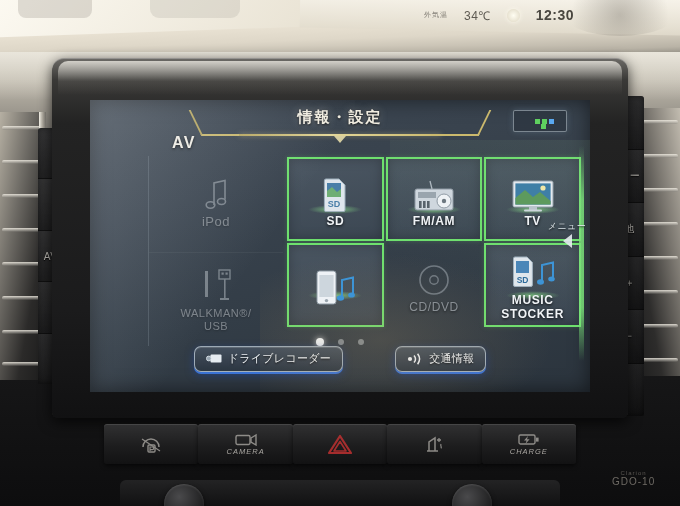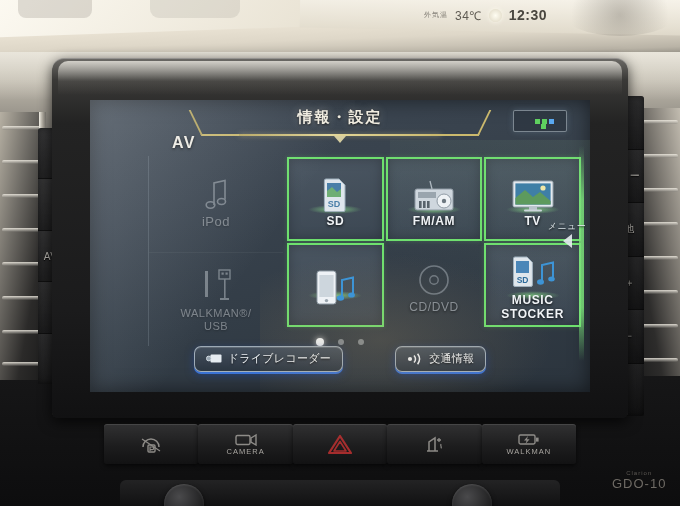--- a/index.html
+++ b/index.html
@@ -30,21 +30,21 @@
     position:absolute; left:560px; top:-16px; width:120px; height:52px;
     border-radius:50%;
     background: radial-gradient(circle at 50% 60%, rgba(150,145,135,.55), rgba(235,230,219,0) 72%);
   }
   .dash-top .car-a { position:absolute; left:18px; top:-12px; width:74px;height:30px;border-radius:8px;
     background:rgba(168,164,155,.35);}
   .dash-top .car-b { position:absolute; left:150px; top:-14px; width:90px;height:32px;border-radius:9px;
     background:rgba(182,178,169,.3);}
   .cluster {
     position:absolute; left:424px; top:4px; width:170px; height:22px;
-    display:flex; align-items:center; gap:7px;
+    display:flex; align-items:center; gap:16px;
     font-size:12px; color:#5e5a52; letter-spacing:.5px;
   }
   .cluster .tiny { font-size:7px; color:#6e6a62; letter-spacing:1px; opacity:.85;}
   .cluster .sun {
     width:13px;height:13px;border-radius:50%;
     background: radial-gradient(circle,#fffdf2,#ddd6c2);
     box-shadow:0 0 5px rgba(255,252,240,.9);
   }
   .cluster .clock { font-size:14px; color:#4a4740; font-weight:600; }
 
@@ -241,35 +241,35 @@
   .menu-tab .arr { width:0;height:0;border-top:7px solid transparent;border-bottom:7px solid transparent;
     border-right:9px solid #e6ecf1; opacity:.92; }
   .edge-glow {
     position:absolute; left:489px; top:46px; width:5px; height:215px;
     background: linear-gradient(180deg, rgba(120,225,120,0), rgba(120,225,120,.85) 25%, rgba(120,225,120,.85) 75%, rgba(120,225,120,0));
   }
 
   
   .btnbar {
     position:absolute; left:104px; top:424px; width:472px; height:40px;
-    display:flex; gap:0;
+    display:flex; gap:0;font-style:italic;
   }
   .bbtn {
     flex:1; border-radius:3px;
     background: linear-gradient(180deg,#313132,#1d1d1e 55%,#121213);
     box-shadow: inset 0 1px 0 rgba(255,255,255,.10), 0 2px 4px rgba(0,0,0,.6);
     display:flex; flex-direction:column; align-items:center; justify-content:center; gap:1px;
     color:#a9a6a1; font-size:7.5px; letter-spacing:1px;
   }
   .bbtn svg { opacity:.8; }
   .model-badge {
     position:absolute; left:612px; top:470px; text-align:center; color:#6e6a64;
   }
   .model-badge .brand { font-size:6px; letter-spacing:1px; opacity:.8; }
-  .model-badge .mdl { font-size:13px; letter-spacing:1px; }
+  .model-badge .mdl { font-size:10px; letter-spacing:1px; }
   .console-bottom {
     position:absolute; left:120px; top:480px; width:440px; height:26px;
     background: linear-gradient(180deg,#232324,#111112);
     border-radius:6px 6px 0 0;
   }
   .knob { position:absolute; top:484px; width:40px;height:40px;border-radius:50%;
     background: radial-gradient(circle at 38% 32%, #4a4a4c, #232324 62%, #0e0e0f);
     box-shadow: inset 0 1px 2px rgba(255,255,255,.14), 0 2px 5px rgba(0,0,0,.7); }
   .knob.l { left:164px; } .knob.r { left:452px; }
 </style>
@@ -568,21 +568,21 @@
         <path d="M16 3v4M14 5h4" stroke="#a9a6a1" stroke-width="1.3"></path>
         <path d="M18 9c-1 1.6 1 2.6 0 4.4" stroke="#a9a6a1" stroke-width="1.2" fill="none"></path>
       </svg>
     </div>
     <div class="bbtn">
       <svg width="22" height="13" viewBox="0 0 22 13">
         <rect x="1" y="2" width="16" height="9" rx="1.4" fill="none" stroke="#a9a6a1" stroke-width="1.4"></rect>
         <rect x="18" y="4.6" width="2.6" height="4" fill="#a9a6a1"></rect>
         <polygon points="10,3 6,7.4 8.6,7.4 7.4,11 11.6,6.2 9,6.2" fill="#a9a6a1"></polygon>
       </svg>
-      <span>WALKMAN</span>
+      <span>CHARGE</span>
     </div>
   </div>
 
   <div class="model-badge">
     <div class="brand">Clarion</div>
     <div class="mdl">GDO-10</div>
   </div>
 
   <div class="console-bottom"></div>
   <div class="knob l"></div>

